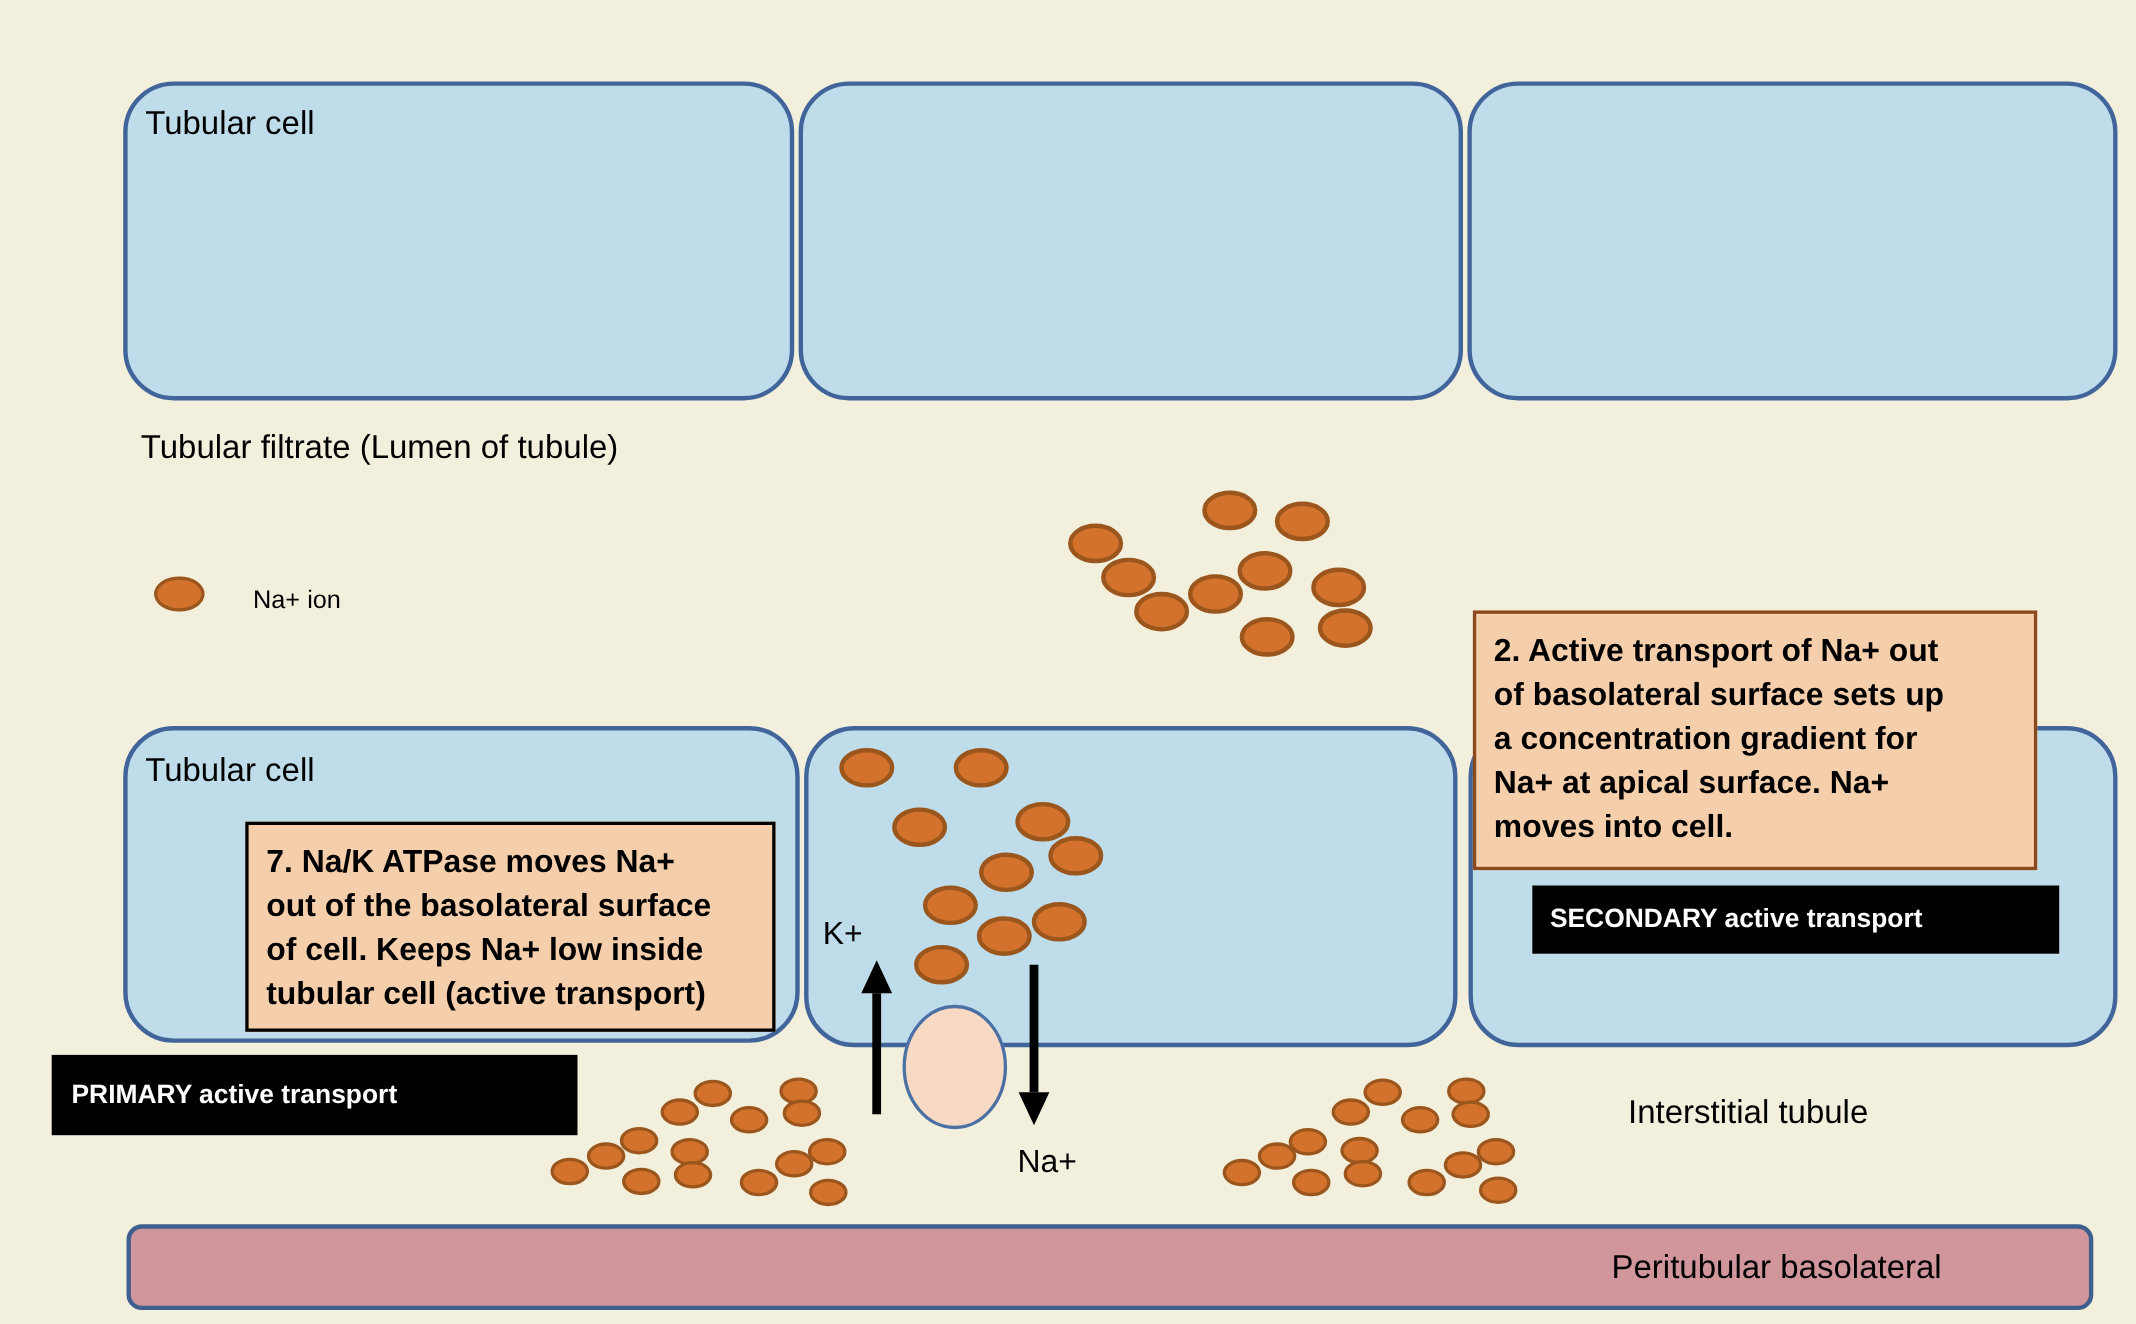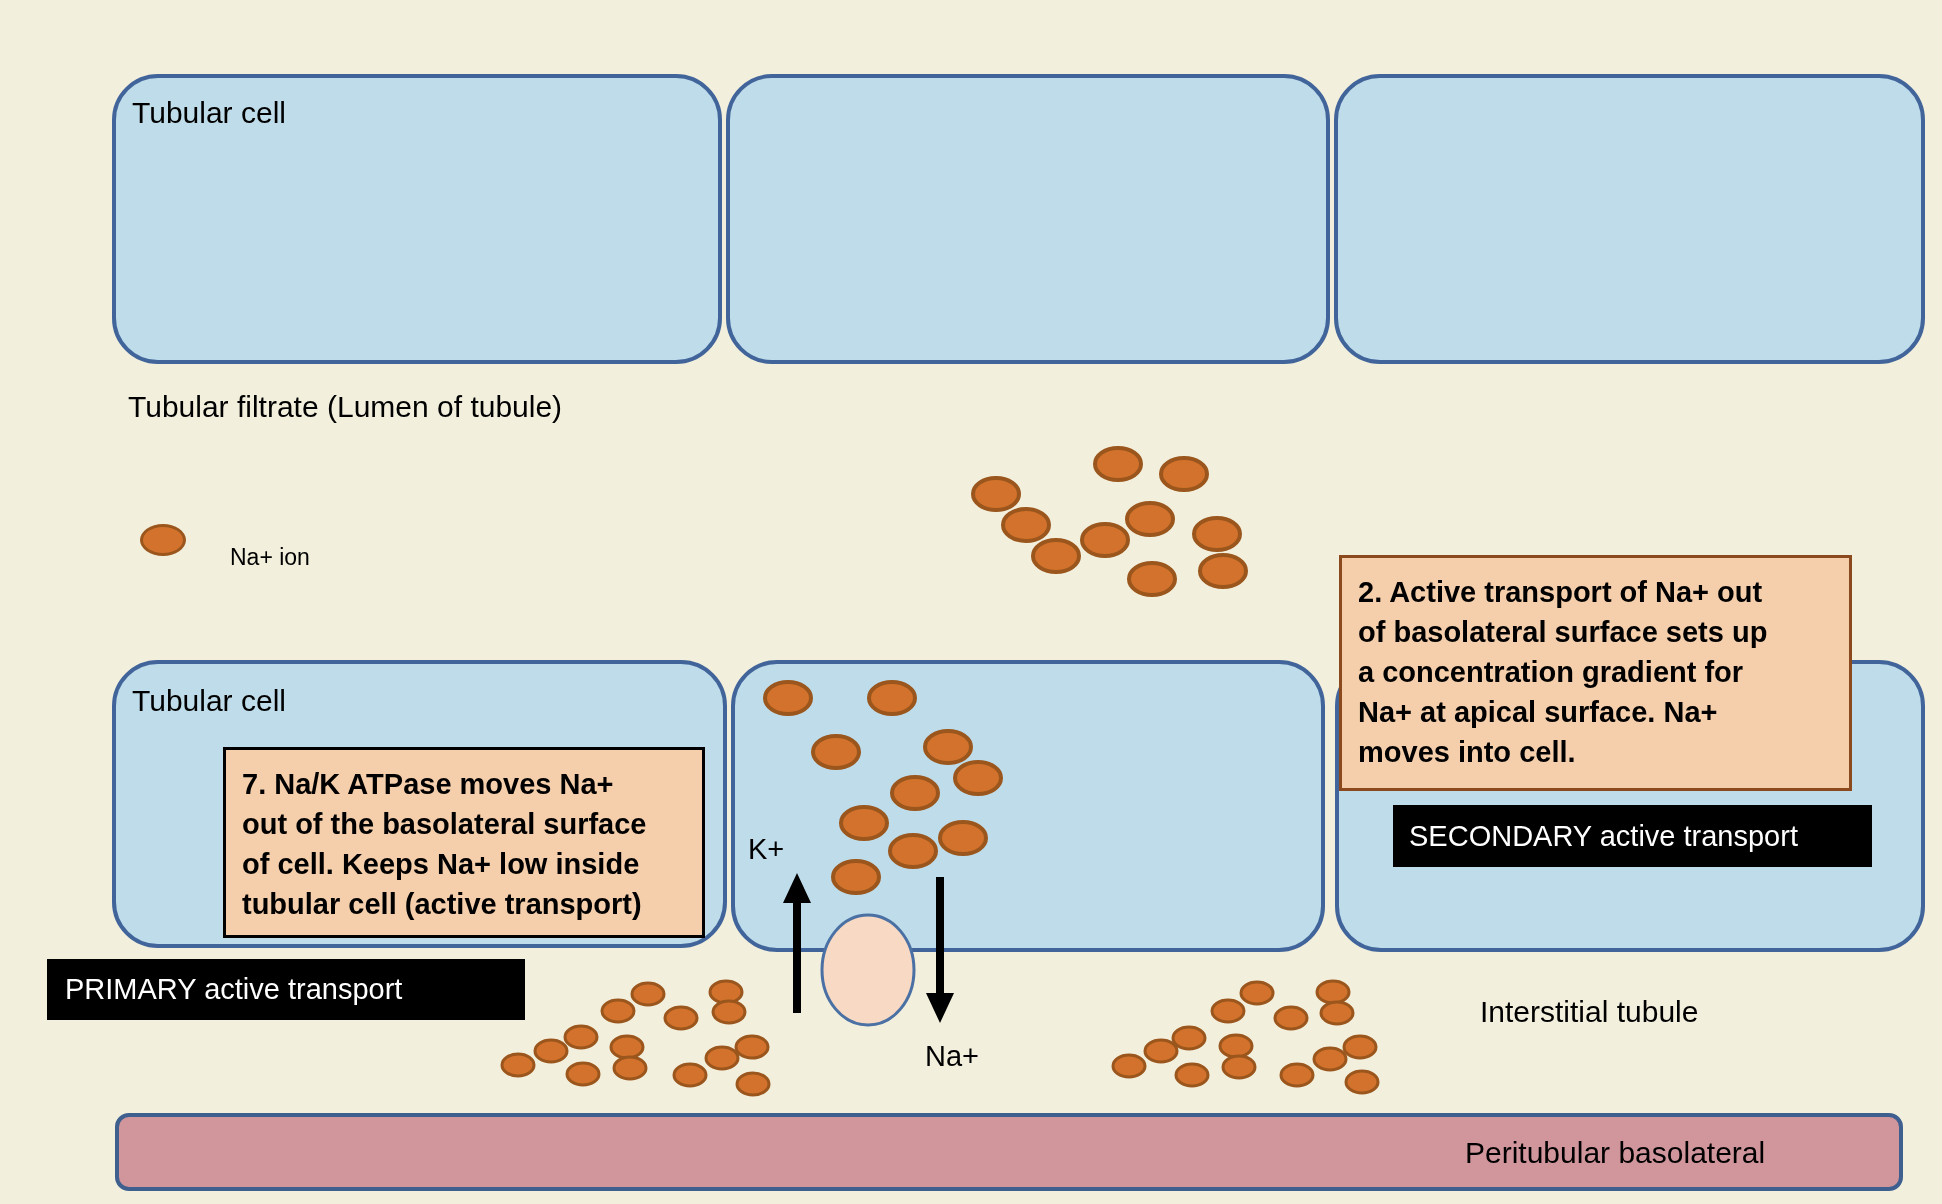--- a/index.html
+++ b/index.html
@@ -60,22 +60,22 @@
     padding:14px 16px;
     white-space:pre-line;
     z-index:6;
   }
   #note1{border:3px solid var(--note1-border,#000);}
   #note2{border:3px solid var(--note2-border,#8A4A1D);}
   .banner{
     position:absolute;
     background:var(--banner-bg,#000);
     color:var(--banner-text,#fff);
-    font-weight:normal;
-    font-size:29px;
+    font-weight:bold;
+    font-size:24px;
     display:flex;align-items:center;
     box-sizing:border-box;
     z-index:6;white-space:nowrap;text-align:center;
   }
   #capillaries-bar{
     position:absolute;
     left:115px;top:1113px;width:1788px;height:78px;
     background:var(--bar-fill,#D0969C);
     border:4px solid var(--bar-border,#3F5F8F);
     border-radius:14px;
@@ -93,21 +93,21 @@
 <div id="canvas">
 
   <div class="cell" style="left:112px;top:74px;width:610px;height:290px;"></div>
   <div class="cell" style="left:726px;top:74px;width:604px;height:290px;"></div>
   <div class="cell" style="left:1334px;top:74px;width:591px;height:290px;"></div>
   <div class="cell-label" style="left:132px;top:96px;">Tubular cell</div>
 
   <div class="plain-label" style="left:112px;top:390px;margin-left:16px;">Tubular filtrate (Lumen of tubule)</div>
 
   <div class="legend-swatch" style="left:140px;top:524px;"></div>
-  <div class="small-label" style="left:230px;top:544px;">Na+ ion</div>
+  <div class="small-label" style="left:230px;top:532px;">Na+ ion</div>
 
   <div class="cell" style="left:112px;top:660px;width:615px;height:288px;"></div>
   <div class="cell" style="left:731px;top:660px;width:594px;height:292px;"></div>
   <div class="cell" style="left:1335px;top:660px;width:590px;height:292px;"></div>
   <div class="cell-label" style="left:132px;top:684px;">Tubular cell</div>
 
   <svg id="shape-layer" viewBox="0 0 1942 1204" xmlns="http://www.w3.org/2000/svg">
       <g>
         <ellipse cx="996" cy="494" rx="23" ry="16" fill="var(--ion-fill)" stroke="var(--ion-border)" stroke-width="4"></ellipse>
         <ellipse cx="1026" cy="525" rx="23" ry="16" fill="var(--ion-fill)" stroke="var(--ion-border)" stroke-width="4"></ellipse>
@@ -180,21 +180,21 @@
   <div id="note1" class="note-box" style="left:223px;top:747px;width:482px;height:191px;">7. Na/K ATPase moves Na+
 out of the basolateral surface
 of cell. Keeps Na+ low inside
 tubular cell (active transport)</div>
   <div id="note2" class="note-box" style="left:1339px;top:555px;width:513px;height:236px;">2. Active transport of Na+ out
 of basolateral surface sets up
 a concentration gradient for
 Na+ at apical surface. Na+
 moves into cell.</div>
 
-  <div class="banner" style="left:47px;top:959px;width:478px;height:61px;padding-left:18px;">PRIMARY active transport</div>
+  <div class="banner" style="left:47px;top:959px;width:478px;height:73px;padding-left:18px;">PRIMARY active transport</div>
   <div class="banner" style="left:1393px;top:805px;width:479px;height:62px;padding-left:16px;">SECONDARY active transport</div>
 
   <div class="ion-label" style="left:748px;top:833px;">K+</div>
   <div class="ion-label" style="left:925px;top:1040px;">Na+</div>
 
   <div class="plain-label" style="left:1480px;top:995px;">Interstitial tubule</div>
 
   <div id="capillaries-bar"></div>
   <div class="plain-label" style="left:1465px;top:1136px;z-index:5;">Peritubular basolateral</div>
 

